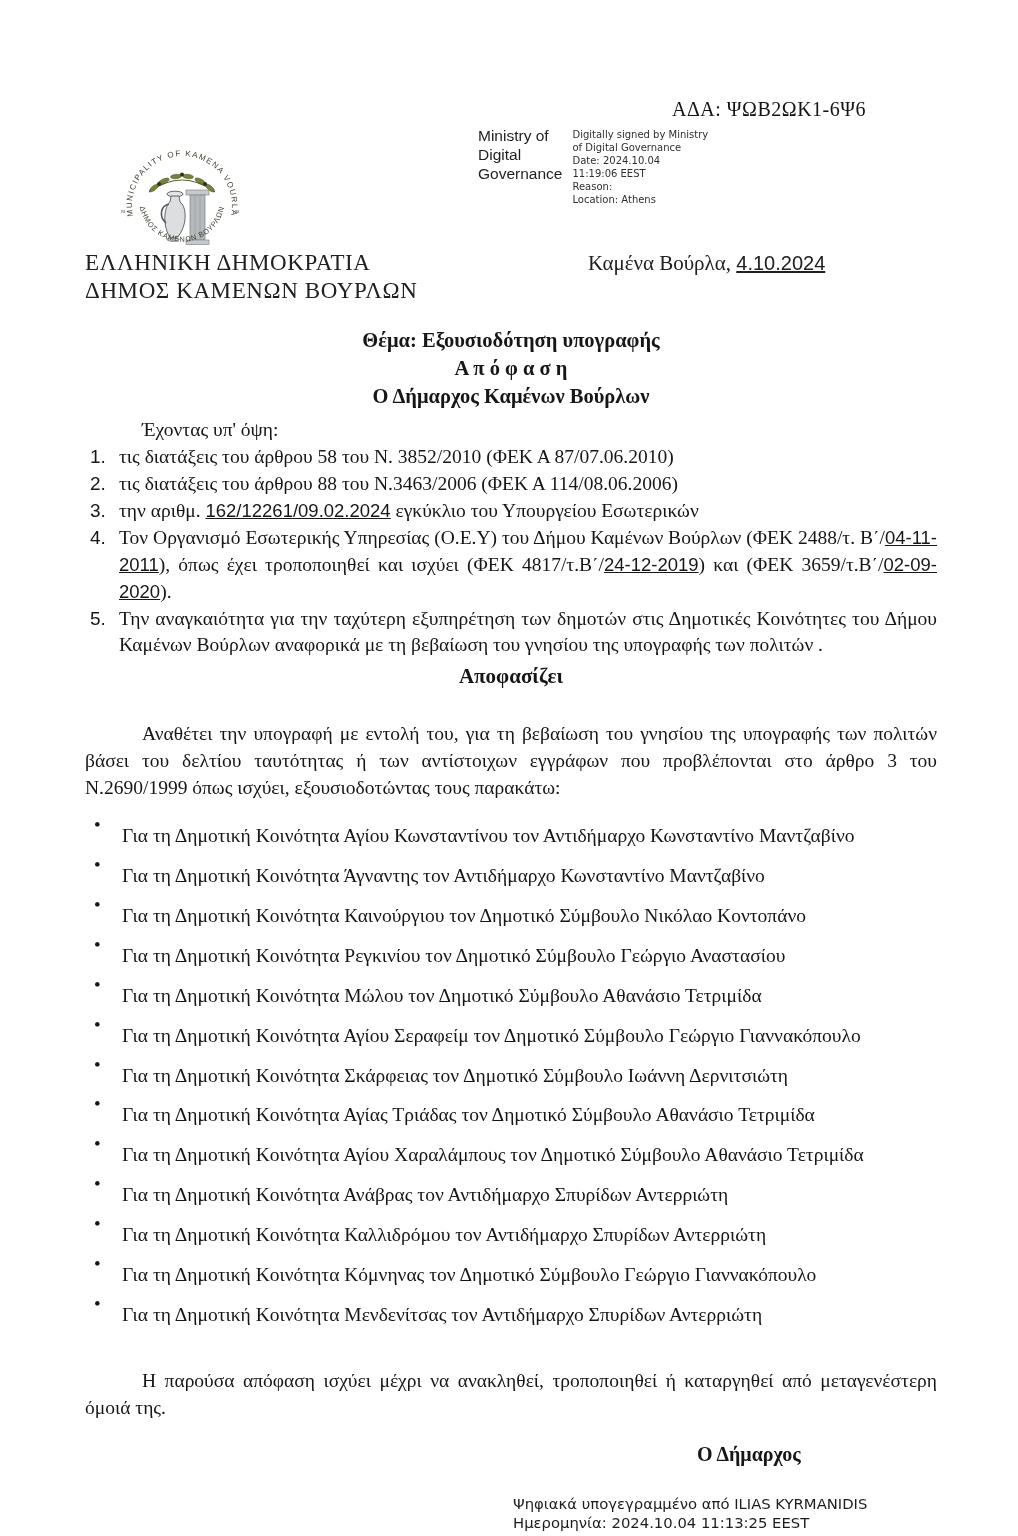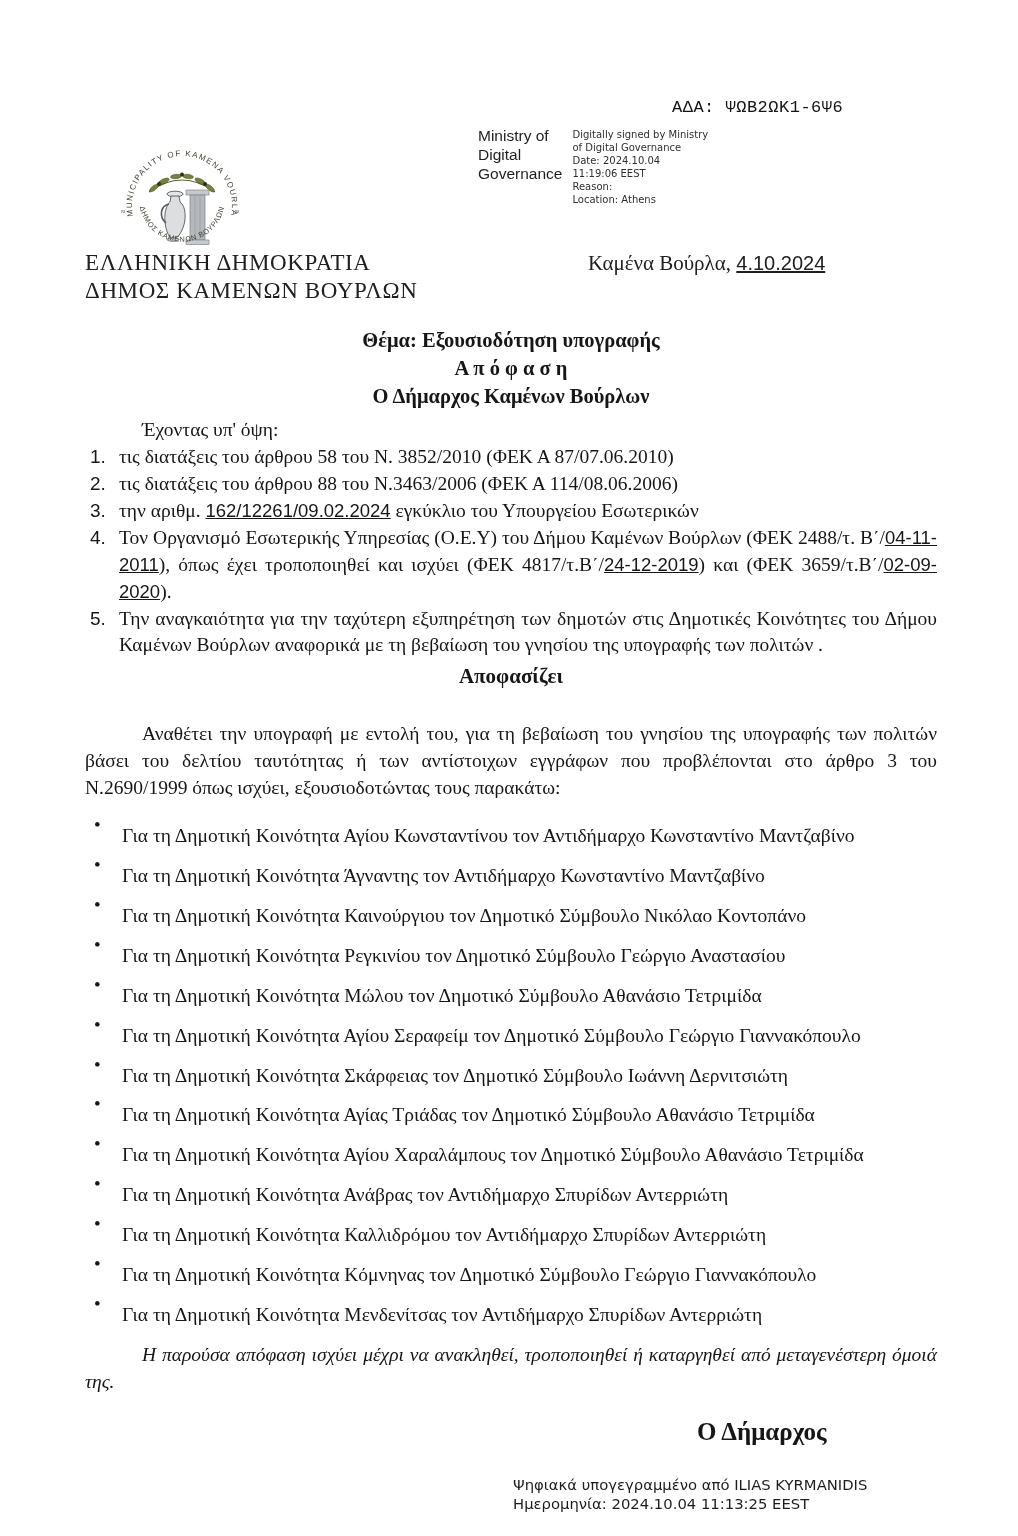--- a/index.html
+++ b/index.html
@@ -4,22 +4,22 @@
 <style>
   html,body{margin:0;padding:0;background:#ffffff;}
   body{
     width:1018px;height:1536px;position:relative;overflow:hidden;
     font-family:"Liberation Serif", serif;color:#1b1b1b;
     -webkit-font-smoothing:antialiased;
   }
   .sans{font-family:"Liberation Sans", sans-serif;text-decoration:underline;}
 
   
-  .ada{position:absolute;top:98px;left:672px;font-family:Liberation Mono, monospace;
-       font-size:17px;color:#141414;letter-spacing:0.5px;}
+  .ada{position:absolute;top:98px;left:672px;font-family:Liberation Serif, serif;
+       font-size:20px;color:#141414;letter-spacing:0.5px;}
   .stamp{position:absolute;top:127px;left:478px;display:flex;gap:10px;justify-content:flex-end;}
   .stamp-name{font-family:"Liberation Sans",sans-serif;font-size:15.5px;line-height:1.22;color:#1e1e1e;}
   .stamp-details{font-family:"DejaVu Sans",sans-serif;font-size:10px;line-height:1.3;color:#2e2e2e;padding-top:1px;}
 
   .seal{position:absolute;top:148px;left:118px;width:128px;height:122px;}
 
   .org-block{position:absolute;top:249px;left:85px;font-size:23px;line-height:1.22;letter-spacing:0.6px;color:#202020;}
   .ref-block{position:absolute;top:250px;left:588px;font-size:21px;line-height:1.32;color:#202020;}
   .ref-block .sans{font-size:20px;}
 
@@ -34,22 +34,22 @@
   .otext .sans{font-size:18.5px;}
 
   .decide-heading{text-align:center;font-weight:bold;font-size:21px;margin:3px 0 30px 0;}
   .para{text-align:justify;text-indent:57px;}
 
   .bullets{margin-top:9px;}
   .brow{display:flex;padding-left:9px;margin-bottom:1px;}
   .bdot{flex:none;width:28px;font-size:19px;padding-top:1px;}
   .btext{flex:1;text-align:justify;margin-top:12px;}
 
-  .closing{margin-top:13px;font-style:italic;}
-  .signer-title{font-weight:bold;font-size:25px;margin:19px 0 0 612px;}
+  .closing{margin-top:39px;}
+  .signer-title{font-weight:bold;font-size:20px;margin:19px 0 0 612px;}
   .digital-sig{margin:27px 0 0 428px;font-family:"DejaVu Sans",sans-serif;font-size:14.8px;line-height:1.28;color:#1d1d1d;}
   .signer-name{font-weight:bold;font-size:15px;letter-spacing:0.3px;margin:20px 0 0 538px;}
 </style>
 </head>
 <body>
 
 <div class="ada">ΑΔΑ: ΨΩΒ2ΩΚ1-6Ψ6</div>
 
 <div class="stamp">
   <div class="stamp-name">

